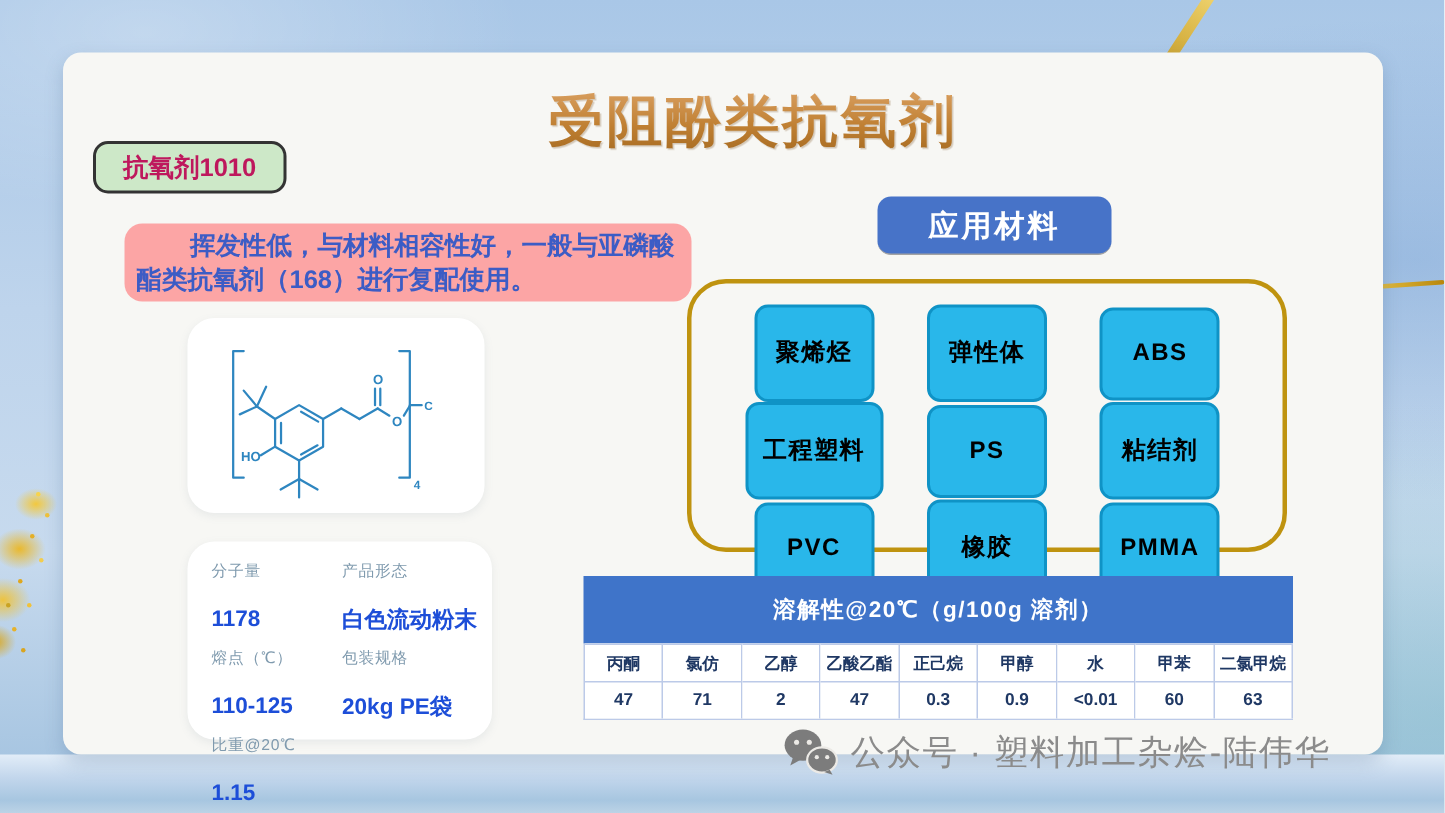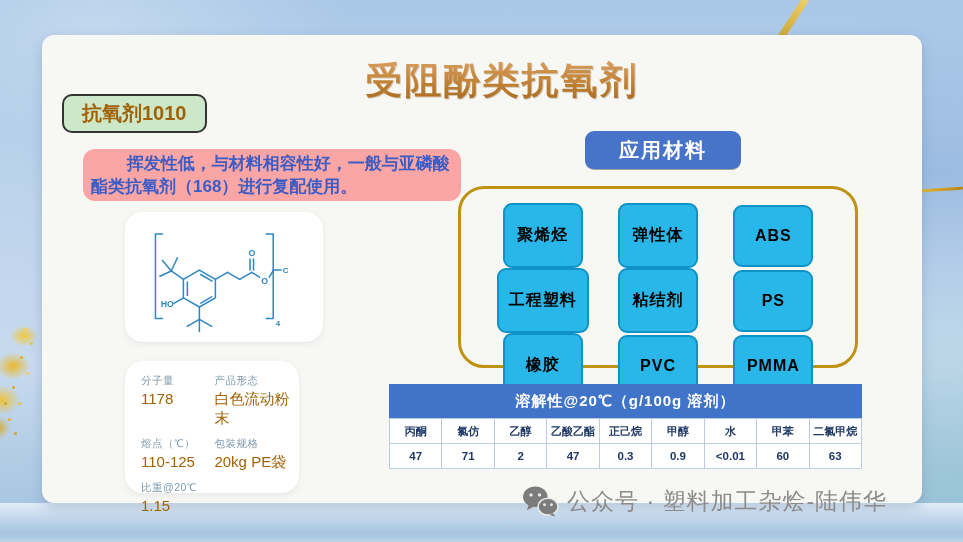--- a/index.html
+++ b/index.html
@@ -38,52 +38,52 @@
     background:#f7f7f4; border-radius:12px; box-shadow:0 5px 12px rgba(80,110,150,.28); }
 
   .title { position:absolute; left:260px; top:21px; width:400px; text-align:center;
     font-size:37px; font-weight:bold; letter-spacing:2px;
     background:linear-gradient(180deg,#dda467 0%, #c08033 55%, #a3681f 100%);
     -webkit-background-clip:text; background-clip:text; color:transparent;
     filter:drop-shadow(1px 1.5px 0 rgba(120,75,25,.28)); }
 
   .badge { position:absolute; left:20px; top:59px; padding:4px 18px;
     background:#cde8c8; border:2.5px solid #333; border-radius:10px;
-    font-size:20px; font-weight:bold; color:#a16207; }
+    font-size:17px; font-weight:bold; color:#be185d; }
 
   .desc { position:absolute; left:41px; top:114px; width:378px; padding:3px 8px;
     background:#fca5a5; border-radius:12px; color:#3c5cc5; font-weight:bold;
     font-size:17px; line-height:23px; text-indent:2.1em; }
 
   .struct-card { position:absolute; left:83px; top:177px; width:198px; height:130px;
     background:#fff; border-radius:18px; box-shadow:0 2px 6px rgba(120,140,160,.12); }
   .struct-card svg { display:block; margin:8px auto 0; }
 
-  .props-card { position:absolute; left:83px; top:326px; width:174px; height:132px;
+  .props-card { position:absolute; left:83px; top:326px; width:203px; height:132px;
     background:#fff; border-radius:18px; box-shadow:0 2px 6px rgba(120,140,160,.12);
     padding:13px 6px 0 16px; display:grid; grid-template-columns:47% 53%; grid-auto-rows:min-content; column-gap:2px; }
   .prop { margin-bottom:9px; }
   .prop .lbl { font-size:10.5px; color:#7f9aae; letter-spacing:.5px; }
-  .prop .val { font-size:15px; font-weight:normal; color:#a16207; margin-top:2px; }
+  .prop .val { font-size:15px; font-weight:bold; color:#1d4ed8; margin-top:16px; }
 
   .apps-header { position:absolute; left:543px; top:96px; width:156px; height:39px;
     background:#4773c8; border-bottom:1px solid #a3a3a3; border-radius:9px;
     color:#fff; font-size:20px; font-weight:bold; letter-spacing:2px;
     display:flex; align-items:center; justify-content:center; }
 
   .apps-box { position:absolute; left:416px; top:151px; width:400px; height:182px;
     border:3.5px solid #bf930f; border-radius:26px;
     display:grid; grid-template-columns:repeat(3,1fr); padding:14px 24px;
     align-items:center; justify-items:center; }
   .app-btn { background:#29b7ea; border:2px solid #0f93c6; border-radius:9px;
     color:#000; font-weight:bold; font-size:16px; padding:20px 10px; min-width:80px;
     text-align:center; letter-spacing:1px; }
 
   .sol-table { position:absolute; left:347px; top:349px; width:473px; }
-  .sol-title { height:34px; background:#3f74c9; color:#fff; font-size:15px; font-weight:bold;
+  .sol-title { height:45px; background:#3f74c9; color:#fff; font-size:15px; font-weight:bold;
     letter-spacing:1px; display:flex; align-items:center; justify-content:center; }
   .sol-grid { display:grid; grid-template-columns:repeat(9,1fr);
     border-left:1px solid #bccae8; border-bottom:1px solid #bccae8; }
   .sol-cell { background:#fff; border-right:1px solid #bccae8; border-top:1px solid #bccae8;
     height:25px; display:flex; align-items:center; justify-content:center;
     font-size:11px; font-weight:bold; color:#1f3864; }
   .sol-cell.val { font-weight:600; font-size:11.5px; }
 
   .footer { position:absolute; left:521px; top:485px; display:flex; align-items:flex-end; gap:8px;
     color:#8b8b8b; font-size:23px; letter-spacing:1px; white-space:nowrap; }
@@ -172,24 +172,24 @@
       </div>
     </div>
 
     <div class="apps-header">应用材料</div>
 
     <div class="apps-box">
       <div class="app-btn">聚烯烃</div>
       <div class="app-btn">弹性体</div>
       <div class="app-btn">ABS</div>
       <div class="app-btn">工程塑料</div>
+      <div class="app-btn">PS</div>
       <div class="app-btn">粘结剂</div>
-      <div class="app-btn">PS</div>
+      <div class="app-btn">PVC</div>
       <div class="app-btn">橡胶</div>
-      <div class="app-btn">PVC</div>
       <div class="app-btn">PMMA</div>
     </div>
 
     <div class="sol-table">
       <div class="sol-title">溶解性@20℃（g/100g 溶剂）</div>
       <div class="sol-grid">
         <div class="sol-cell">丙酮</div>
         <div class="sol-cell">氯仿</div>
         <div class="sol-cell">乙醇</div>
         <div class="sol-cell">乙酸乙酯</div>

